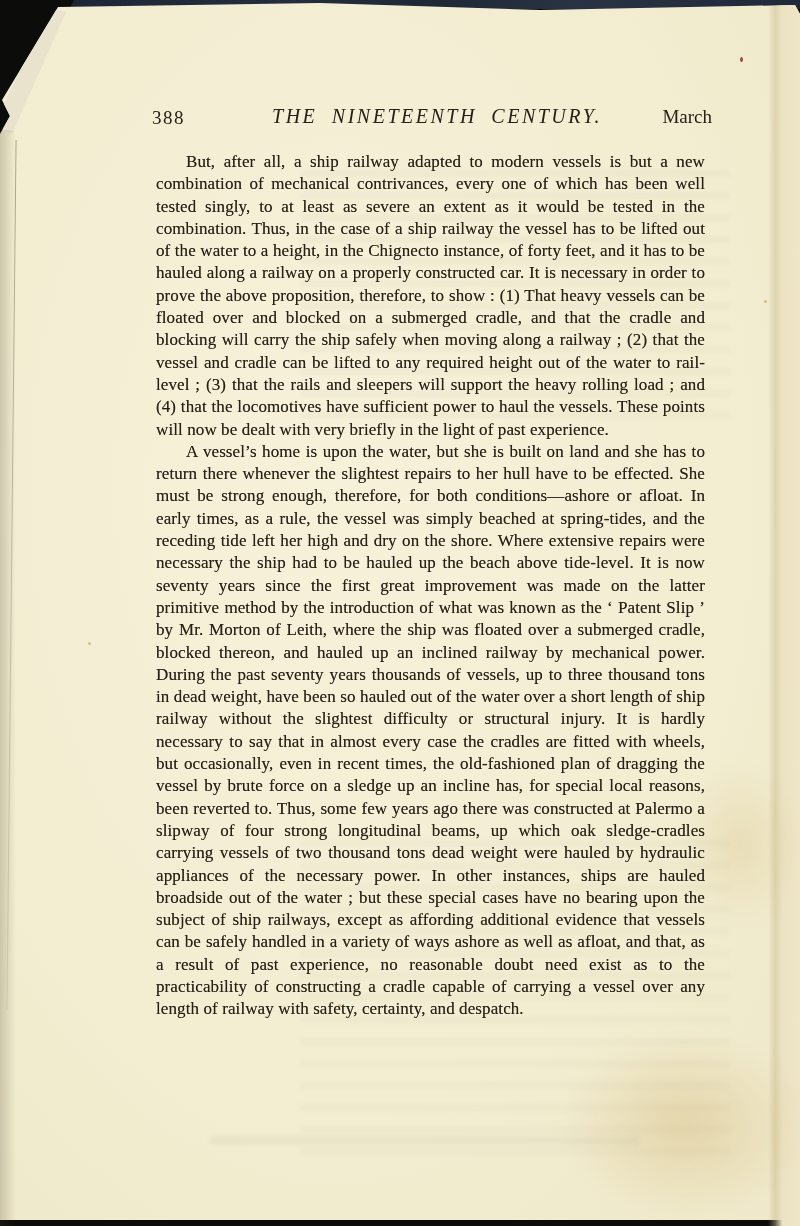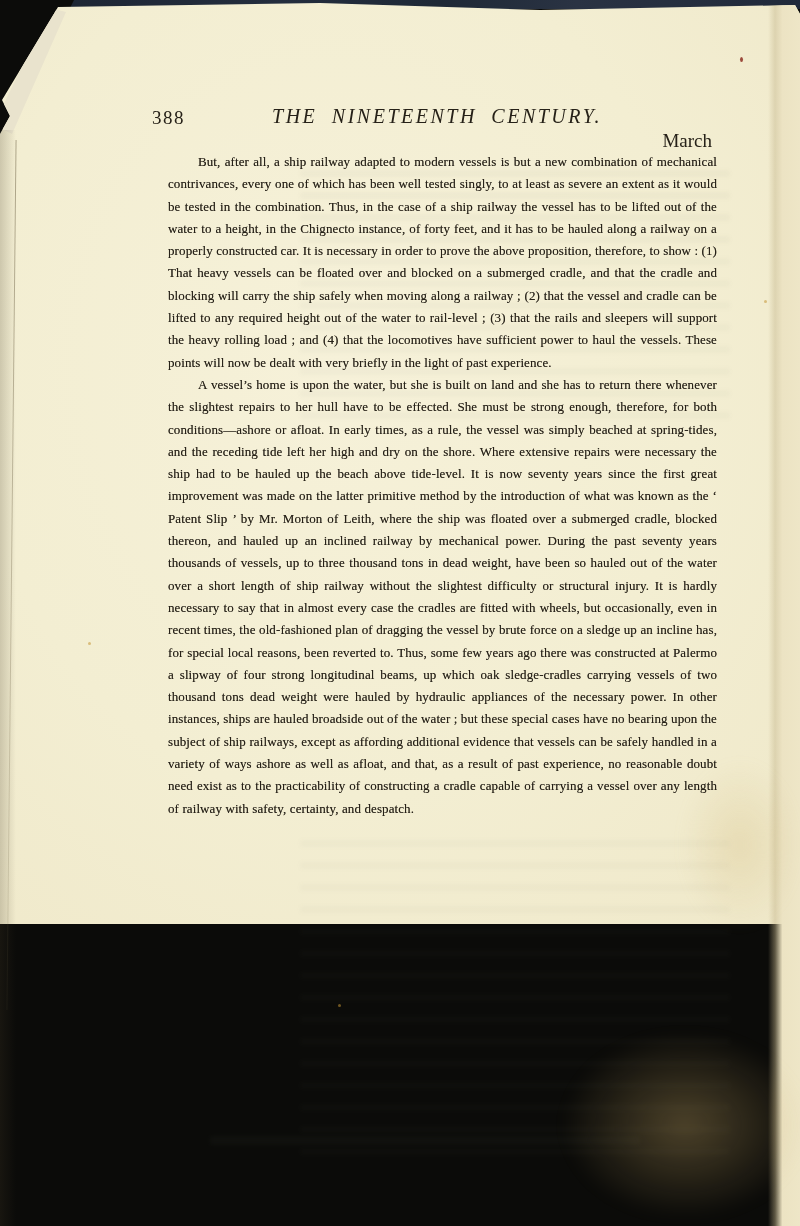--- a/index.html
+++ b/index.html
@@ -9,21 +9,21 @@
 
   
   .top-band{position:absolute;top:0;left:0;width:800px;height:9px;
     background:linear-gradient(90deg,#1c2431 0%,#232d3d 35%,#1e2836 55%,#2a3343 72%,#20293a 100%);}
 
   
   .corner-black{position:absolute;top:0;left:0;width:74px;height:148px;background:#0c0c0a;
     clip-path:polygon(0 0,100% 0,0 100%);}
 
   
-  .paper{position:absolute;top:0;left:0;width:800px;height:924px;
+  .paper{position:absolute;top:0;left:0;width:800px;height:1220px;
     background:
       radial-gradient(ellipse at 42% 40%, #f6f1d9 0%, #f3eed2 55%, #efe8c9 100%);
     clip-path:polygon(58px 7px,320px 3px,540px 10px,795px 5px,800px 14px,800px 1226px,0 1226px,0 134px,10px 116px,2px 100px);
     color:#262118;
     font-family:"Liberation Serif","DejaVu Serif",serif;
   }
 
   
   .torn-edge{position:absolute;top:0;left:0;width:80px;height:150px;background:#e9e3cd;
     clip-path:polygon(50px 8px,66px 12px,12px 134px,0 128px,0 112px);
@@ -55,25 +55,25 @@
     background:repeating-linear-gradient(180deg,rgba(110,118,100,.08) 0 7px,rgba(110,118,100,0) 7px 22px);}
   .ghost-b{left:300px;top:840px;width:430px;height:320px;
     background:repeating-linear-gradient(180deg,rgba(110,118,100,.07) 0 7px,rgba(110,118,100,0) 7px 22px);}
   .ghost-c{left:210px;top:1136px;width:430px;height:9px;background:rgba(95,105,92,.12);}
 
   
   .running-head{position:absolute;top:0;left:0;width:100%;height:0;}
   .page-number{position:absolute;left:152px;top:107px;font-size:19px;letter-spacing:1.5px;}
   .journal-title{position:absolute;left:437px;top:105px;transform:translateX(-50%);
     font-style:italic;font-size:20px;letter-spacing:2.5px;word-spacing:7px;white-space:nowrap;}
-  .issue-month{position:absolute;right:88px;top:106px;font-size:19px;margin-top:24px;}
+  .issue-month{position:absolute;right:88px;top:106px;font-size:19px;}
 
   
-  .body-text{position:absolute;left:168px;top:151px;width:549px;
-    font-size:13px;line-height:22.3px;text-align:justify;letter-spacing:.1px;
+  .body-text{position:absolute;left:156px;top:151px;width:549px;
+    font-size:17px;line-height:22.3px;text-align:justify;letter-spacing:.1px;
     text-shadow:0 0 .5px rgba(38,33,24,.55);}
   .body-text p{margin:0;text-indent:30px;}
 </style>
 </head>
 <body>
 
 <div class="scene">
 
   <div class="top-band"></div>
   <div class="corner-black"></div>

